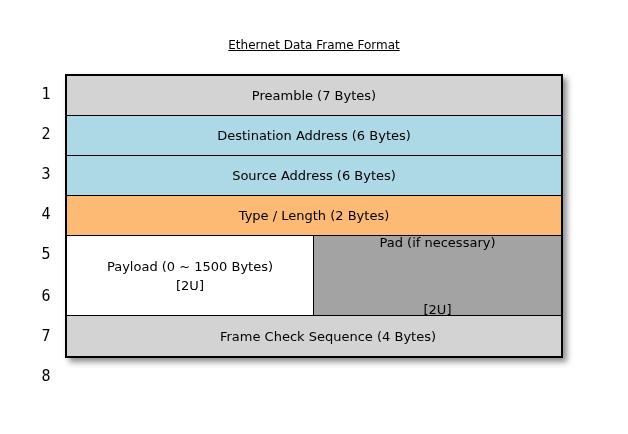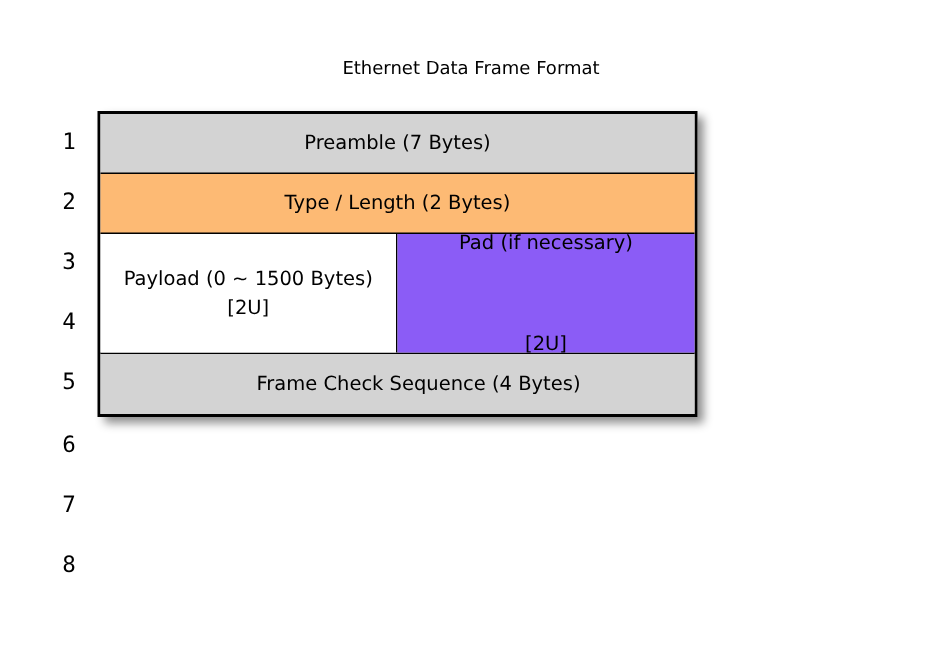--- a/index.html
+++ b/index.html
@@ -18,26 +18,27 @@
   }
   .title-block {
     position: absolute;
     left: 65px;
     top: 37px;
     width: 498px;
     text-align: center;
     font-size: 12px;
     line-height: 16px;
     color: #000000;
+    text-decoration: underline;
   }
   .frame-table {
     position: absolute;
     left: 65px;
     top: 74px;
-    width: 400px;
+    width: 498px;
     border: 2px solid #000000;
     box-sizing: border-box;
     box-shadow: 4px 4px 6px rgba(0, 0, 0, 0.45);
     background: #ffffff;
   }
   .row {
     height: 40px;
     border-bottom: 1px solid #000000;
     display: flex;
     align-items: center;
@@ -100,29 +101,35 @@
   <div class="unit-number n4">4</div>
   <div class="unit-number n5">5</div>
   <div class="unit-number n6">6</div>
   <div class="unit-number n7">7</div>
   <div class="unit-number n8">8</div>
 
   <div class="frame-table">
     <div class="row" style="background-color: rgb(211, 211, 211);">
       <span>Preamble (7 Bytes)</span>
     </div>
+    <div class="row" style="background-color: rgb(173, 216, 230);">
+      <span>Destination Address (6 Bytes)</span>
+    </div>
+    <div class="row" style="background-color: rgb(173, 216, 230);">
+      <span>Source Address (6 Bytes)</span>
+    </div>
     <div class="row" style="background-color: #fdba74;">
       <span>Type / Length (2 Bytes)</span>
     </div>
     <div class="row double">
       <div class="split-cell left" style="background-color: rgb(255, 255, 255);">
         <div>Payload (0 ~ 1500 Bytes)</div>
         <div>[2U]</div>
       </div>
-      <div class="split-cell" style="background-color: #8b5cf6; gap: 48px;">
+      <div class="split-cell" style="background-color: #a3a3a3; gap: 48px;">
         <div>Pad (if necessary)</div>
         <div>[2U]</div>
       </div>
     </div>
     <div class="row" style="background-color: rgb(211, 211, 211);">
       <span>Frame Check Sequence (4 Bytes)</span>
     </div>
   </div>
 
 </div>

